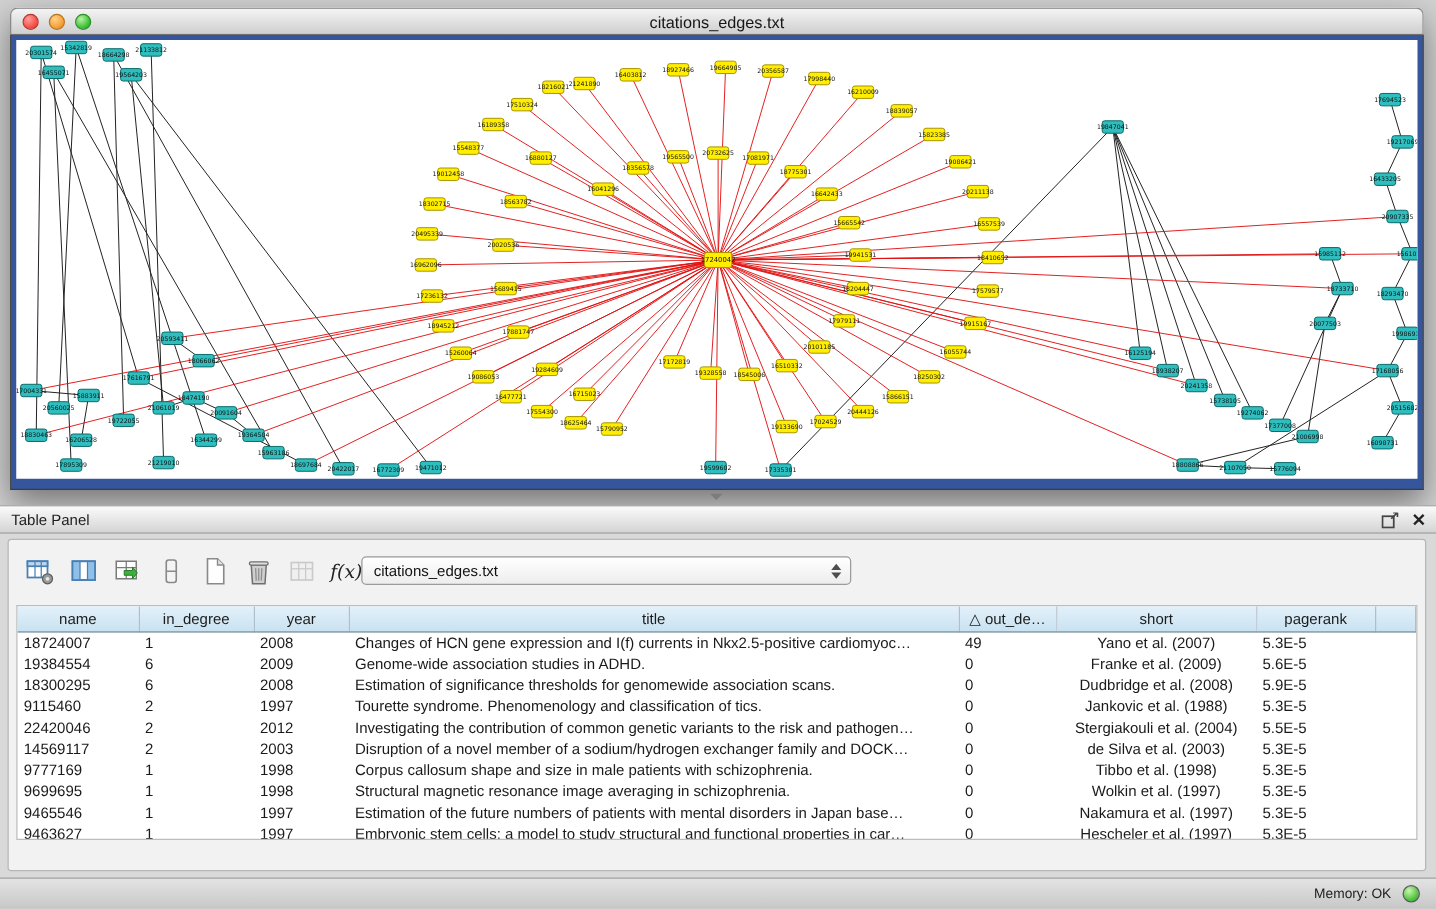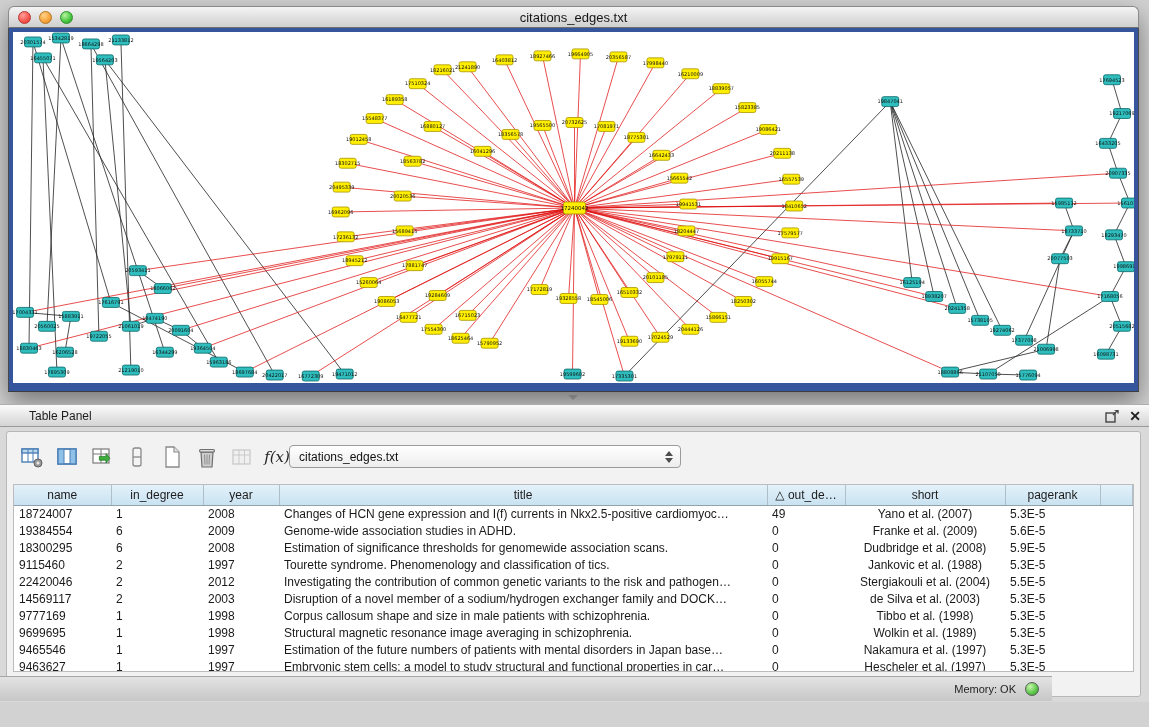--- a/index.html
+++ b/index.html
@@ -45,21 +45,21 @@
     border-left: 5px solid transparent; border-right: 5px solid transparent;
     border-top: 5px solid #7c7c7c;
   }
 
   
   .table-panel-header {
     position: absolute; left: 0; top: 404px; width: 1149px; height: 23px;
     background: linear-gradient(#fbfbfb, #d4d4d4);
     border-top: 1px solid #adadad; border-bottom: 1px solid #9a9a9a;
   }
-  .panel-title { position: absolute; left: 9px; top: 0; line-height: 22px; font-size: 12px; color: #1d1d1d; margin-left: 20px; }
+  .panel-title { position: absolute; left: 9px; top: 0; line-height: 22px; font-size: 12px; color: #1d1d1d; }
   .panel-header-icons { position: absolute; right: 8px; top: 3px; display: flex; gap: 10px; align-items: center; }
   .float-icon svg { display: block; }
   .panel-close { font-size: 14px; font-weight: bold; color: #222; line-height: 16px; cursor: default; }
 
   .table-panel-body {
     position: absolute; left: 0; top: 427px; width: 1149px; height: 275px;
     background: #d9d9d9;
     padding-left: 47px;
   }
   .panel-inner {
@@ -105,21 +105,21 @@
     height: 20px; line-height: 19px; padding: 0 13px; font-size: 12px; color: #1b1b1b;
     background: linear-gradient(#fdfdfd, #dedede);
     border: 1px solid #949494; border-left-width: 0;
   }
   .tab:first-child { border-left-width: 1px; border-radius: 4px 0 0 4px; }
   .tab:last-child { border-radius: 0 4px 4px 0; }
   .tab.active { background: linear-gradient(#8f8f8f, #6c6c6c); color: #fff; border-color: #5f5f5f; }
 
   
   .status-bar {
-    position: absolute; left: 0; top: 676px; width: 1052px; height: 25px;
+    position: absolute; left: 0; top: 702px; width: 1149px; height: 25px;
     background: linear-gradient(#e3e3e3, #c7c7c7); border-top: 1px solid #a6a6a6;
   }
   .memory-label { position: absolute; right: 36px; top: 6px; font-size: 11px; color: #1f1f1f; }
   .memory-indicator {
     position: absolute; right: 13px; top: 5px; width: 14px; height: 14px; border-radius: 50%;
     background: radial-gradient(circle at 35% 30%, #c9f7ae, #58c546 60%, #2f9b24);
     border: 1px solid #5c5c5c;
   }
 </style>
 </head>
@@ -688,21 +688,21 @@
               <td class="col-short">Tibbo et al. (1998)</td>
               <td>5.3E-5</td>
               <td></td>
             </tr>
             <tr>
               <td>9699695</td>
               <td>1</td>
               <td>1998</td>
               <td>Structural magnetic resonance image averaging in schizophrenia.</td>
               <td>0</td>
-              <td class="col-short">Wolkin et al. (1989)</td>
+              <td class="col-short">Wolkin et al. (1997)</td>
               <td>5.3E-5</td>
               <td></td>
             </tr>
             <tr>
               <td>9465546</td>
               <td>1</td>
               <td>1997</td>
               <td>Estimation of the future numbers of patients with mental disorders in Japan base…</td>
               <td>0</td>
               <td class="col-short">Nakamura et al. (1997)</td>

